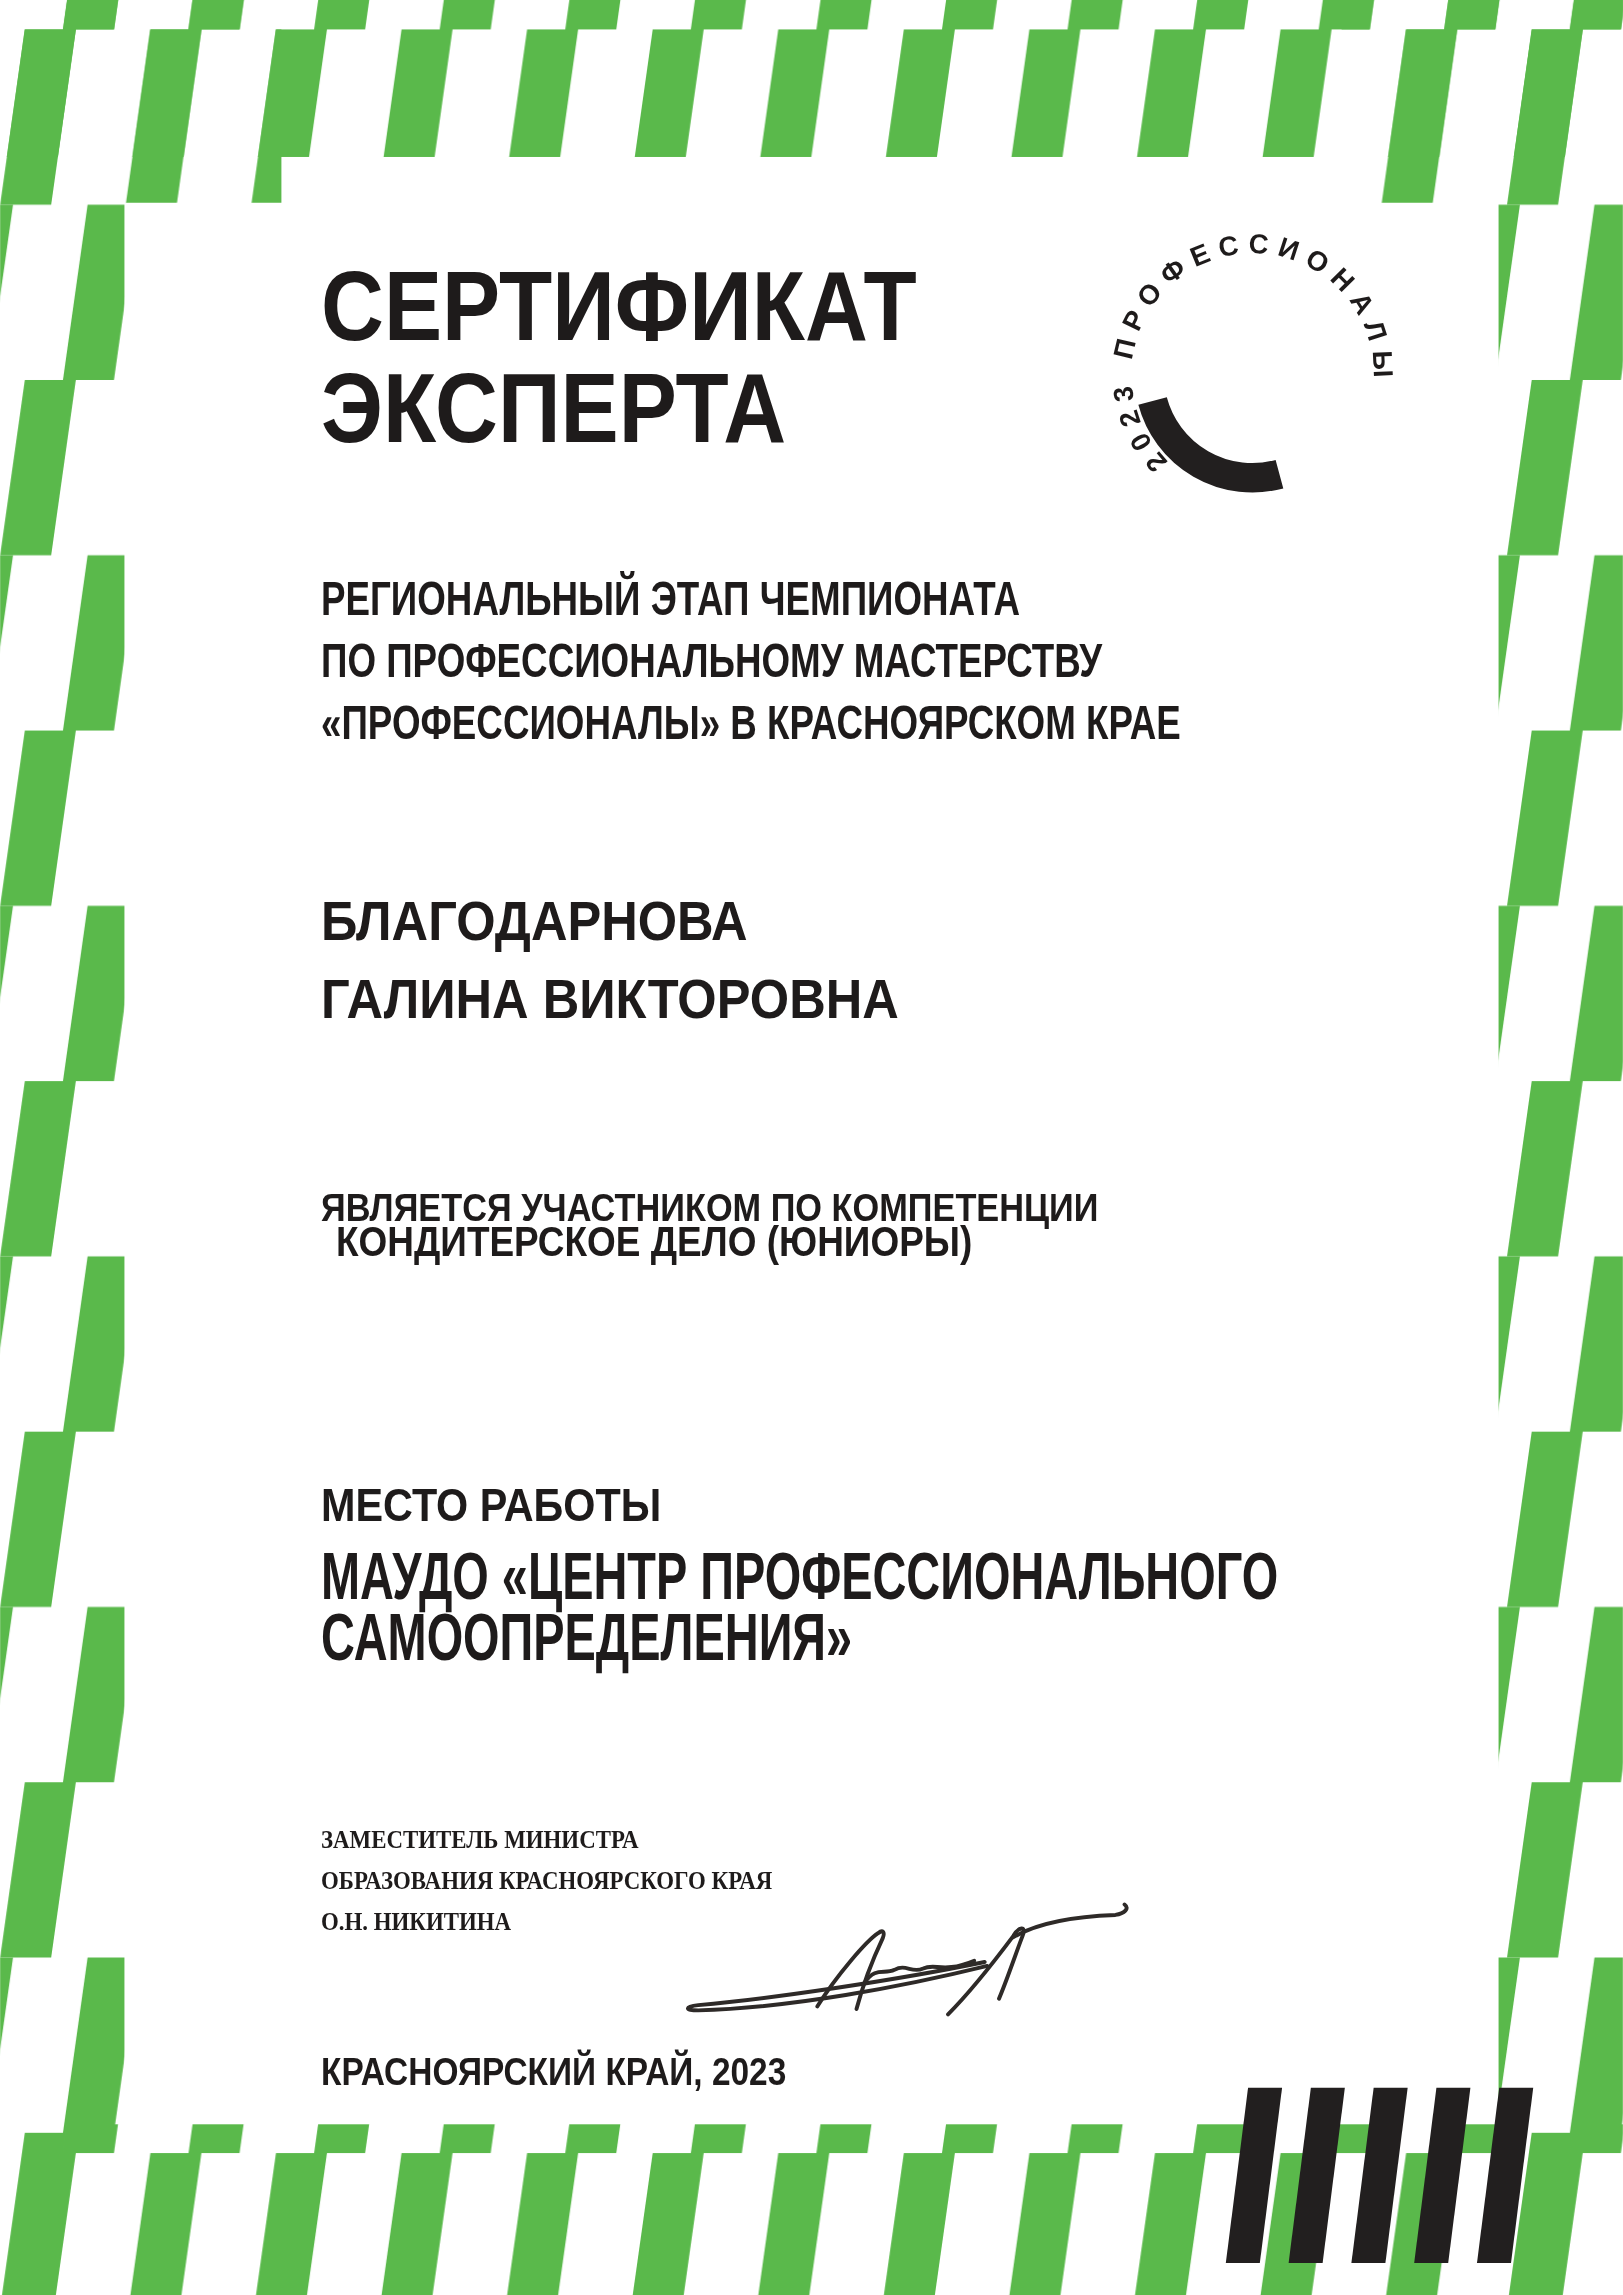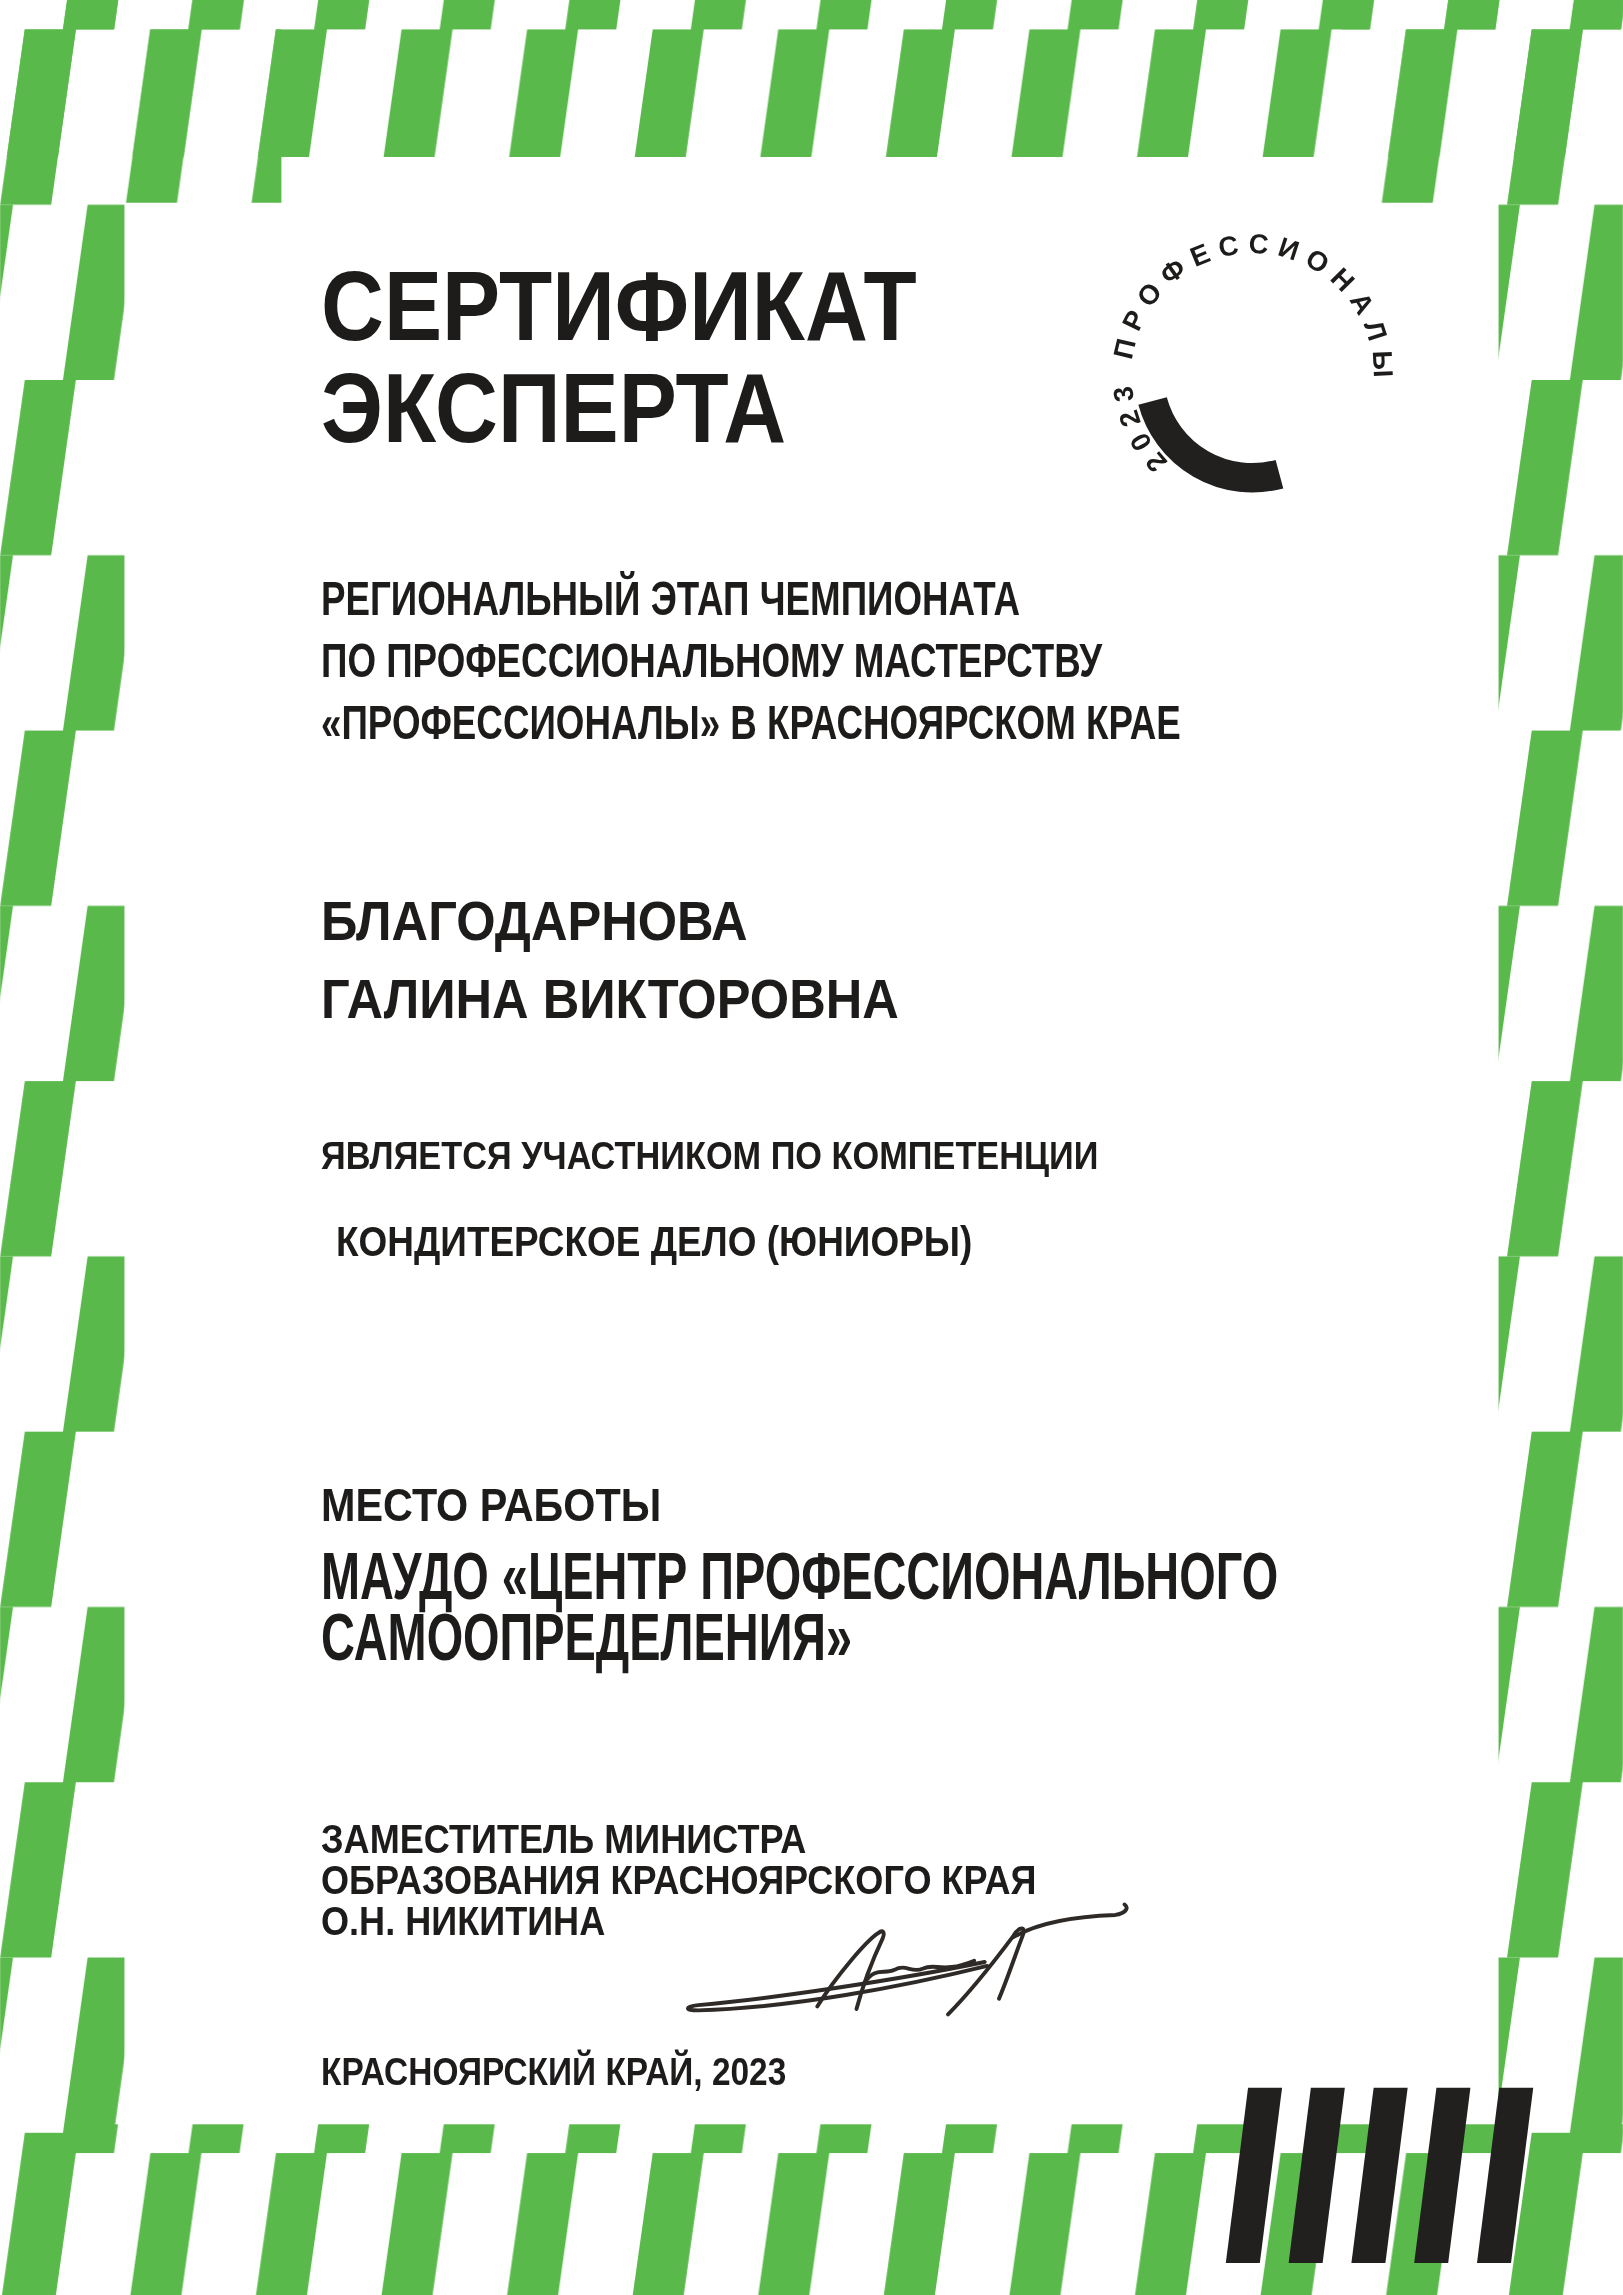--- a/index.html
+++ b/index.html
@@ -82,21 +82,21 @@
   </div>
 
 
   <div class="tb" style="left:321px;top:882px;font-size:55px;line-height:78px;">
     <div class="sq" style="transform:scaleX(0.92);">
       <div>БЛАГОДАРНОВА</div>
       <div>ГАЛИНА ВИКТОРОВНА</div>
     </div>
   </div>
 
-  <div class="tb" style="left:321px;top:1136px;font-size:39px;line-height:39px;">
+  <div class="tb" style="left:321px;top:1188px;font-size:39px;line-height:39px;">
     <div class="sq" style="transform:scaleX(0.88);">
       <div>ЯВЛЯЕТСЯ УЧАСТНИКОМ ПО КОМПЕТЕНЦИИ</div>
     </div>
   </div>
 
   <div class="tb" style="left:336px;top:1217px;font-size:42px;line-height:50px;">
     <div class="sq" style="transform:scaleX(0.88);">
       <div>КОНДИТЕРСКОЕ ДЕЛО (ЮНИОРЫ)</div>
     </div>
   </div>
@@ -107,21 +107,21 @@
     </div>
   </div>
 
   <div class="tb" style="left:321px;top:1545px;font-size:67px;line-height:61px;">
     <div class="sq" style="transform:scaleX(0.70);">
       <div>МАУДО «ЦЕНТР ПРОФЕССИОНАЛЬНОГО</div>
       <div>САМООПРЕДЕЛЕНИЯ»</div>
     </div>
   </div>
 
-  <div class="tb" style="left:321px;top:1819px;font-size:41px;line-height:41px;">
+  <div class="tb" style="left:321px;top:1819px;font-size:26px;line-height:41px;font-family:Liberation Serif, serif;">
     <div class="sq" style="transform:scaleX(0.88);">
       <div>ЗАМЕСТИТЕЛЬ МИНИСТРА</div>
       <div>ОБРАЗОВАНИЯ КРАСНОЯРСКОГО КРАЯ</div>
       <div>О.Н. НИКИТИНА</div>
     </div>
   </div>
 
   <svg class="sig" viewBox="0 0 850 260">
     <g fill="none" stroke-width="6" stroke-linecap="round" stroke-linejoin="round" stroke="#2e2a28">
       <path d="M556,130 C420,158 230,186 118,196 C98,198 96,204 118,204 C260,200 430,168 560,136"></path>

